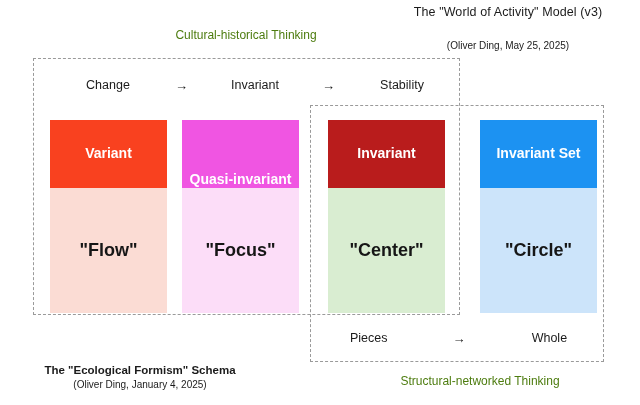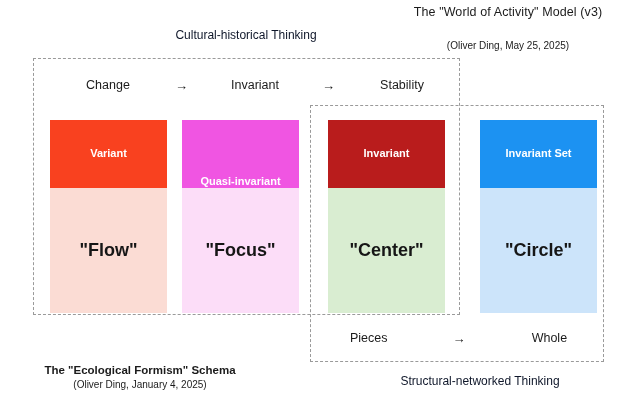--- a/index.html
+++ b/index.html
@@ -22,42 +22,42 @@
   #schema-title{left:18px;top:364px;width:244px;}
   #schema-title .t1{font-size:11.5px;font-weight:700;color:#1b1b1b;}
   #schema-title .t2{font-size:10px;font-weight:400;color:#1b1b1b;margin-top:3px;}
 
   
   .frame{position:absolute;border:1.6px dashed #9a9a9a;box-sizing:border-box;background:transparent;}
   #frame-cultural{left:33px;top:58px;width:427px;height:257px;}
   #frame-structural{left:310px;top:105px;width:294px;height:257px;}
 
   
-  .frame-caption{position:absolute;font-size:12px;color:#0f172a;text-align:center;}
+  .frame-caption{position:absolute;font-size:12px;color:#4d7c0f;text-align:center;}
   #cultural-label{left:126px;top:28px;width:240px;}
   #structural-label{left:350px;top:374px;width:260px;}
 
   
   .process-row{position:absolute;display:flex;align-items:center;}
   .process-row .step{font-size:12.5px;color:#1b1b1b;text-align:center;}
   .process-row .arrow{font-size:13px;color:#1b1b1b;text-align:center;}
 
   #row-top{left:50px;top:74px;width:410px;height:22px;}
   #row-top .step{width:116px;}
   #row-top .arrow{width:31px;}
 
   #row-bottom{left:328px;top:327px;width:262px;height:22px;gap:40px;}
   #row-bottom .step{width:117px;}
   #row-bottom .arrow{width:28px;}
 
   
   .card{position:absolute;top:120px;width:117px;height:193px;}
   .card .head{
     height:68px;display:flex;align-items:center;justify-content:center;
-    color:#ffffff;font-size:11px;font-weight:700;line-height:1.22;text-align:center;
+    color:#ffffff;font-size:14px;font-weight:700;line-height:1.22;text-align:center;
     padding:0 6px;box-sizing:border-box;
   }
   .card .body{
     height:125px;display:flex;align-items:center;justify-content:center;
     font-size:18px;font-weight:700;color:#161616;text-align:center;
   }
   #card-variant{left:50px;}
   #card-quasi{left:182px;}
   #card-invariant{left:328px;}
   #card-invariant-set{left:472px;padding-left:8px;}

